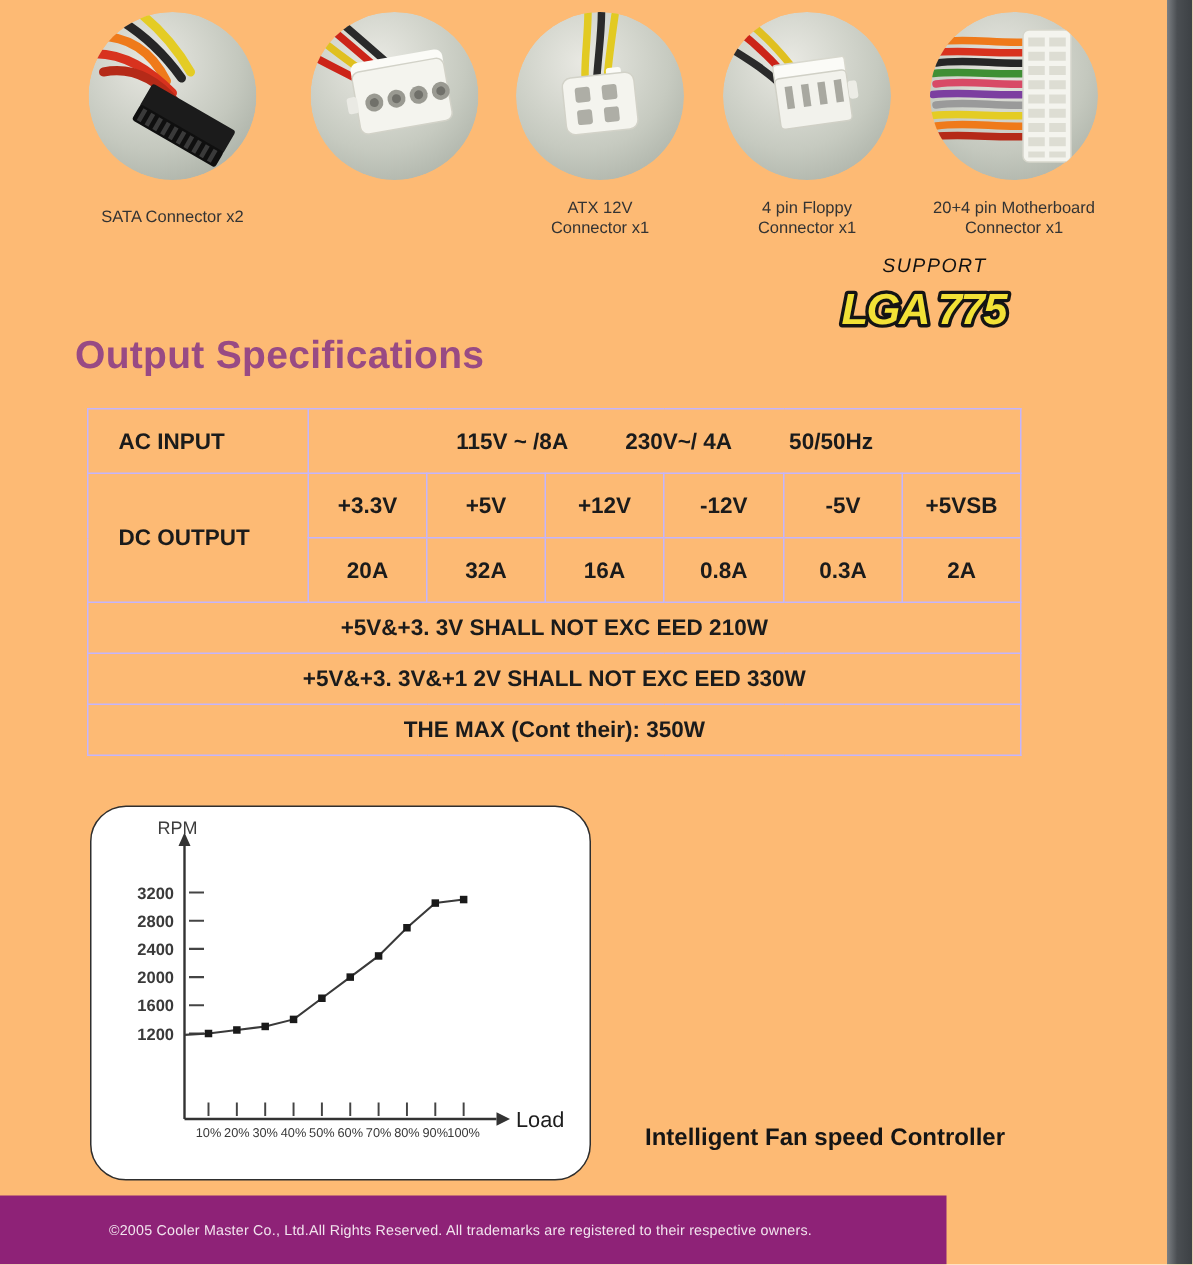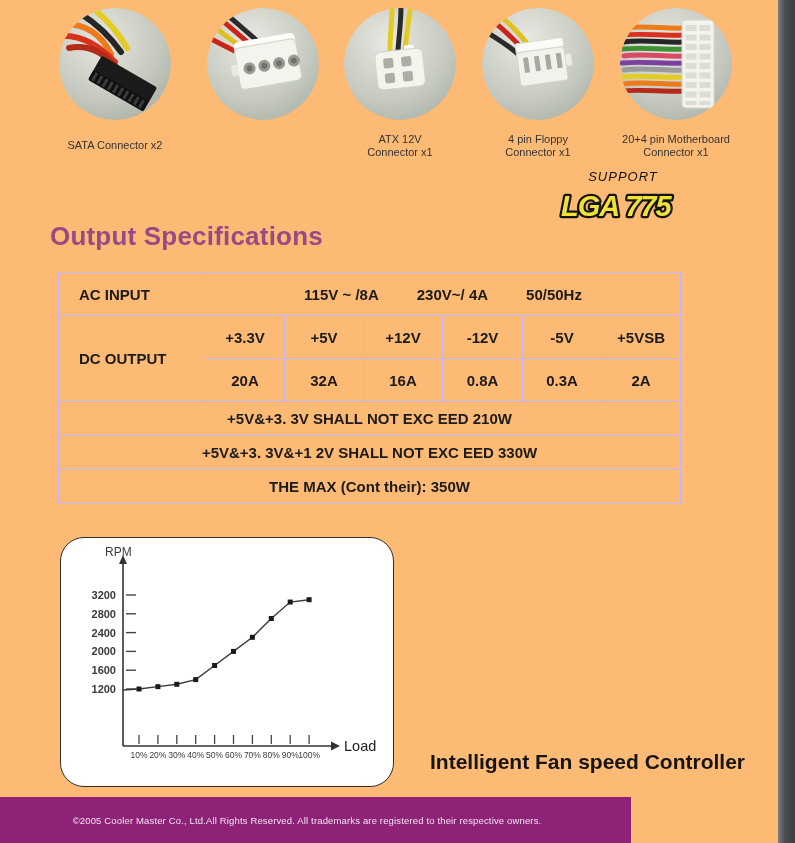--- a/index.html
+++ b/index.html
@@ -26,21 +26,21 @@
   .spec td{border:1px solid #c4b5fd;text-align:center;padding:0;font-weight:bold;}
   .spec td.rowhead{text-align:left;padding-left:20px;}
   .spec tr.r-tall td{height:42px;}
   .spec tr.r-note td{height:33px;}
   .acvals span{margin:12px 19px;}
   
   .chart-box{position:absolute;left:60px;top:525px;width:332px;height:248px;
              border:1.5px solid #2e2e2e;border-radius:24px;background:#fff;margin-top:12px;}
   #fan-chart{display:block;font-family:"Liberation Sans","DejaVu Sans",sans-serif;}
   
-  .caption{position:absolute;left:430px;top:750px;font-size:21px;font-weight:bold;color:#151515;}
+  .caption{position:absolute;left:430px;top:750px;font-size:16px;font-weight:bold;color:#151515;}
   .footer{position:absolute;left:0;top:797px;width:631px;height:46px;background:#8e2277;
           display:flex;align-items:center;justify-content:center;}
   .footer span{font-size:9.5px;color:#f2e4ee;letter-spacing:0.15px;padding-right:17px;}
 </style>
 </head>
 <body>
 
 <div class="page">
 
   <figure class="conn" style="left:50px;width:130px">

